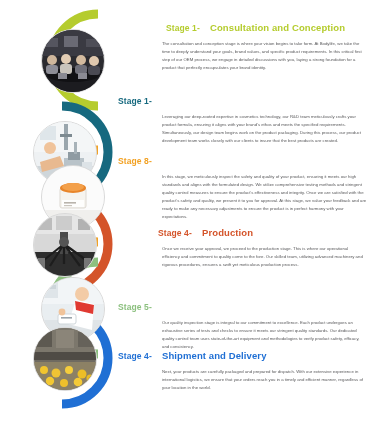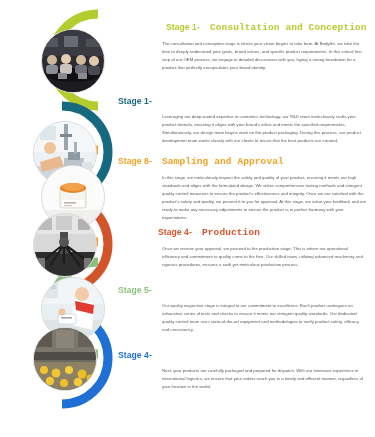--- a/index.html
+++ b/index.html
@@ -20,21 +20,21 @@
   .photo .ph{width:100%;height:100%;display:block;}
 
   
   .stage{position:absolute;left:118px;width:250px;}
   .stage-head{display:flex;align-items:baseline;}
   .stage-num{
     font-size:8.5px;font-weight:bold;letter-spacing:.1px;
     width:44px;flex:0 0 44px;
   }
   .stage-title{
-    font-size:9.5px;font-weight:bold;letter-spacing:.1px;font-family:Liberation Mono, monospace;
+    font-size:9.5px;font-weight:bold;letter-spacing:.1px;
   }
   .stage-body{
     margin-left:44px;margin-top:7px;
     font-size:4.3px;line-height:1.85;
     color:#58585a;
     text-align:left;
     width:205px;
   }
 </style>
 </head>
@@ -180,40 +180,40 @@
   <div class="stage" style="top:96px;">
     <div class="stage-head">
       <span class="stage-num" style="color: rgb(22, 105, 127);">Stage 1-</span>
     </div>
     <p class="stage-body" style="color: rgb(88, 88, 90);">Leveraging our deep-rooted expertise in cosmetics technology, our R&amp;D team meticulously crafts your product formula, ensuring it aligns with your brand's ethos and meets the specified requirements. Simultaneously, our design team begins work on the product packaging. During this process, our product development team works closely with our clients to insure that the best products are created.</p>
   </div>
 
   <div class="stage" style="top:156px;">
     <div class="stage-head">
       <span class="stage-num" style="color: rgb(242, 161, 35);">Stage 8-</span>
-      <span class="stage-title" style="color: rgb(242, 161, 35);">Sampling and Approval</span>
     </div>
     <p class="stage-body" style="color: rgb(88, 88, 90);">In this stage, we meticulously inspect the safety and quality of your product, ensuring it meets our high standards and aligns with the formulated design. We utilize comprehensive testing methods and stringent quality control measures to ensure the product's effectiveness and integrity. Once we are satisfied with the product's safety and quality, we present it to you for approval. At this stage, we value your feedback and are ready to make any necessary adjustments to ensure the product is in perfect harmony with your expectations.</p>
   </div>
 
   <div class="stage" style="top:227px;">
     <div class="stage-head">
       <span class="stage-num" style="color: rgb(212, 84, 42); padding-left: 40px;">Stage 4-</span>
       <span class="stage-title" style="color: rgb(212, 84, 42);">Production</span>
     </div>
     <p class="stage-body" style="color: rgb(88, 88, 90);">Once we receive your approval, we proceed to the production stage. This is where our operational efficiency and commitment to quality come to the fore. Our skilled team, utilizing advanced machinery and rigorous procedures, ensures a swift yet meticulous production process.</p>
   </div>
 
   <div class="stage" style="top:285px;">
     <div class="stage-head">
-      <span class="stage-num" style="color: rgb(140, 192, 127);">Stage 5-</span>
+      <span class="stage-num" style="color: rgb(140, 192, 127); margin-top: 17px;">Stage 5-</span>
     </div>
     <p class="stage-body" style="color: rgb(88, 88, 90);">Our quality inspection stage is integral to our commitment to excellence. Each product undergoes an exhaustive series of tests and checks to ensure it meets our stringent quality standards. Our dedicated quality control team uses state-of-the-art equipment and methodologies to verify product safety, efficacy, and consistency.</p>
   </div>
 
   <div class="stage" style="top:350px;">
     <div class="stage-head">
       <span class="stage-num" style="color: rgb(31, 111, 212);">Stage 4-</span>
+      <span class="stage-title" style="color: rgb(31, 111, 212);">Shipment and Delivery</span>
     </div>
     <p class="stage-body" style="color: rgb(88, 88, 90);">Next, your products are carefully packaged and prepared for dispatch. With our extensive experience in international logistics, we ensure that your orders reach you in a timely and efficient manner, regardless of your location in the world.</p>
   </div>
 
 </div>
 
 </body></html>

